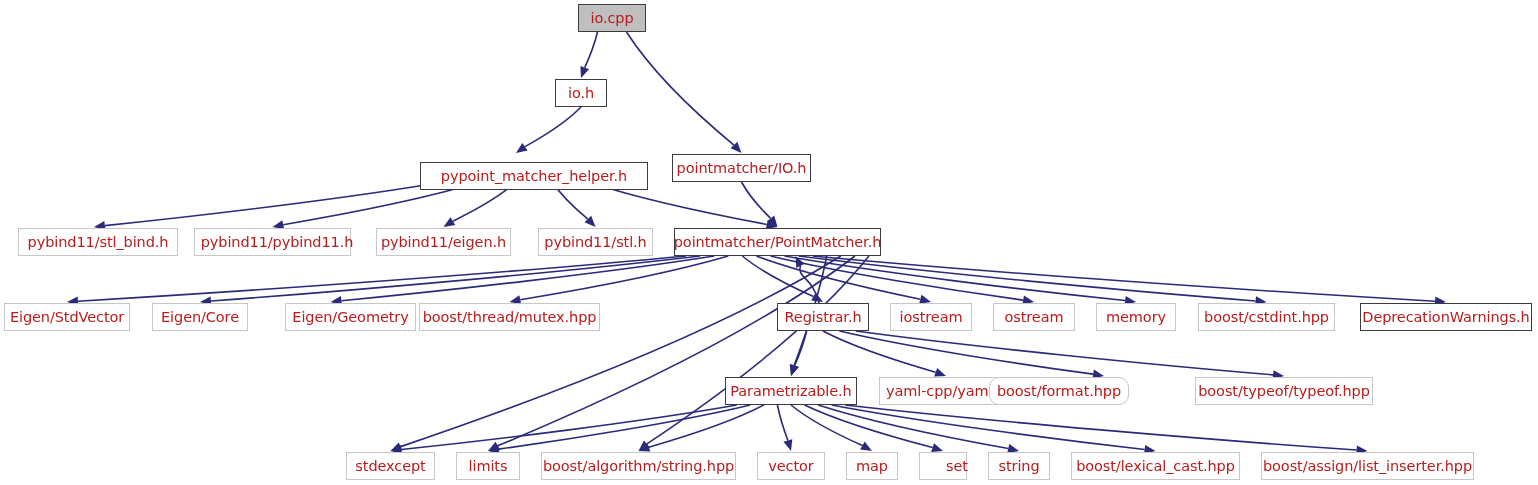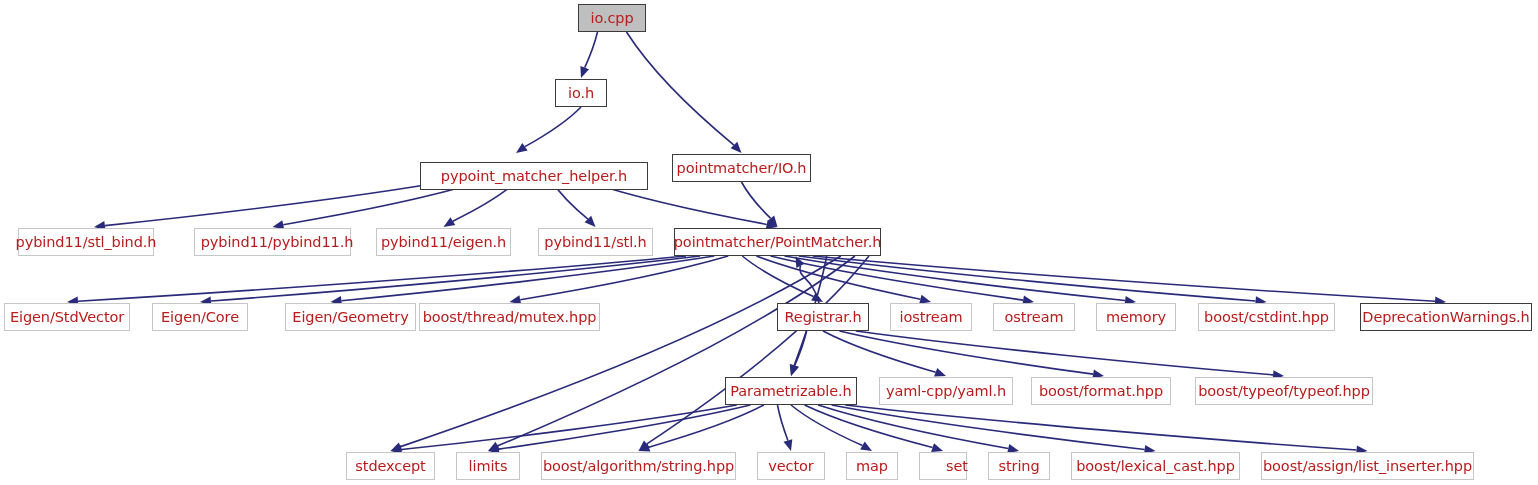--- a/index.html
+++ b/index.html
@@ -144,21 +144,21 @@
       </div>
       <div class="node emph" style="left: 555px; top: 79px; width: 52px;">
         <span class="node-label">io.h</span>
       </div>
       <div class="node emph" style="left: 420px; top: 162px; width: 228px;">
         <span class="node-label">pypoint_matcher_helper.h</span>
       </div>
       <div class="node emph" style="left: 672px; top: 154px; width: 139px;">
         <span class="node-label">pointmatcher/IO.h</span>
       </div>
-      <div class="node" style="left: 18px; top: 228px; width: 136px;">
+      <div class="node" style="left: 18px; top: 228px; width: 160px;">
         <span class="node-label">pybind11/stl_bind.h</span>
       </div>
       <div class="node" style="left: 194px; top: 228px; width: 157px; padding-left: 9px;">
         <span class="node-label">pybind11/pybind11.h</span>
       </div>
       <div class="node" style="left: 376px; top: 228px; width: 135px;">
         <span class="node-label">pybind11/eigen.h</span>
       </div>
       <div class="node" style="left: 538px; top: 228px; width: 115px;">
         <span class="node-label">pybind11/stl.h</span>
@@ -195,21 +195,21 @@
       </div>
       <div class="node emph" style="left: 1360px; top: 303px; width: 172px;">
         <span class="node-label">DeprecationWarnings.h</span>
       </div>
       <div class="node emph" style="left: 725px; top: 377px; width: 132px;">
         <span class="node-label">Parametrizable.h</span>
       </div>
       <div class="node" style="left: 879px; top: 377px; width: 134px;">
         <span class="node-label">yaml-cpp/yaml.h</span>
       </div>
-      <div class="node" style="left: 1031px; top: 377px; width: 140px;">
+      <div class="node" style="left: 989px; top: 377px; width: 140px; border-radius: 10px;">
         <span class="node-label">boost/format.hpp</span>
       </div>
       <div class="node" style="left: 1195px; top: 377px; width: 178px;">
         <span class="node-label">boost/typeof/typeof.hpp</span>
       </div>
       <div class="node" style="left: 346px; top: 452px; width: 89px;">
         <span class="node-label">stdexcept</span>
       </div>
       <div class="node" style="left: 456px; top: 452px; width: 64px;">
         <span class="node-label">limits</span>

